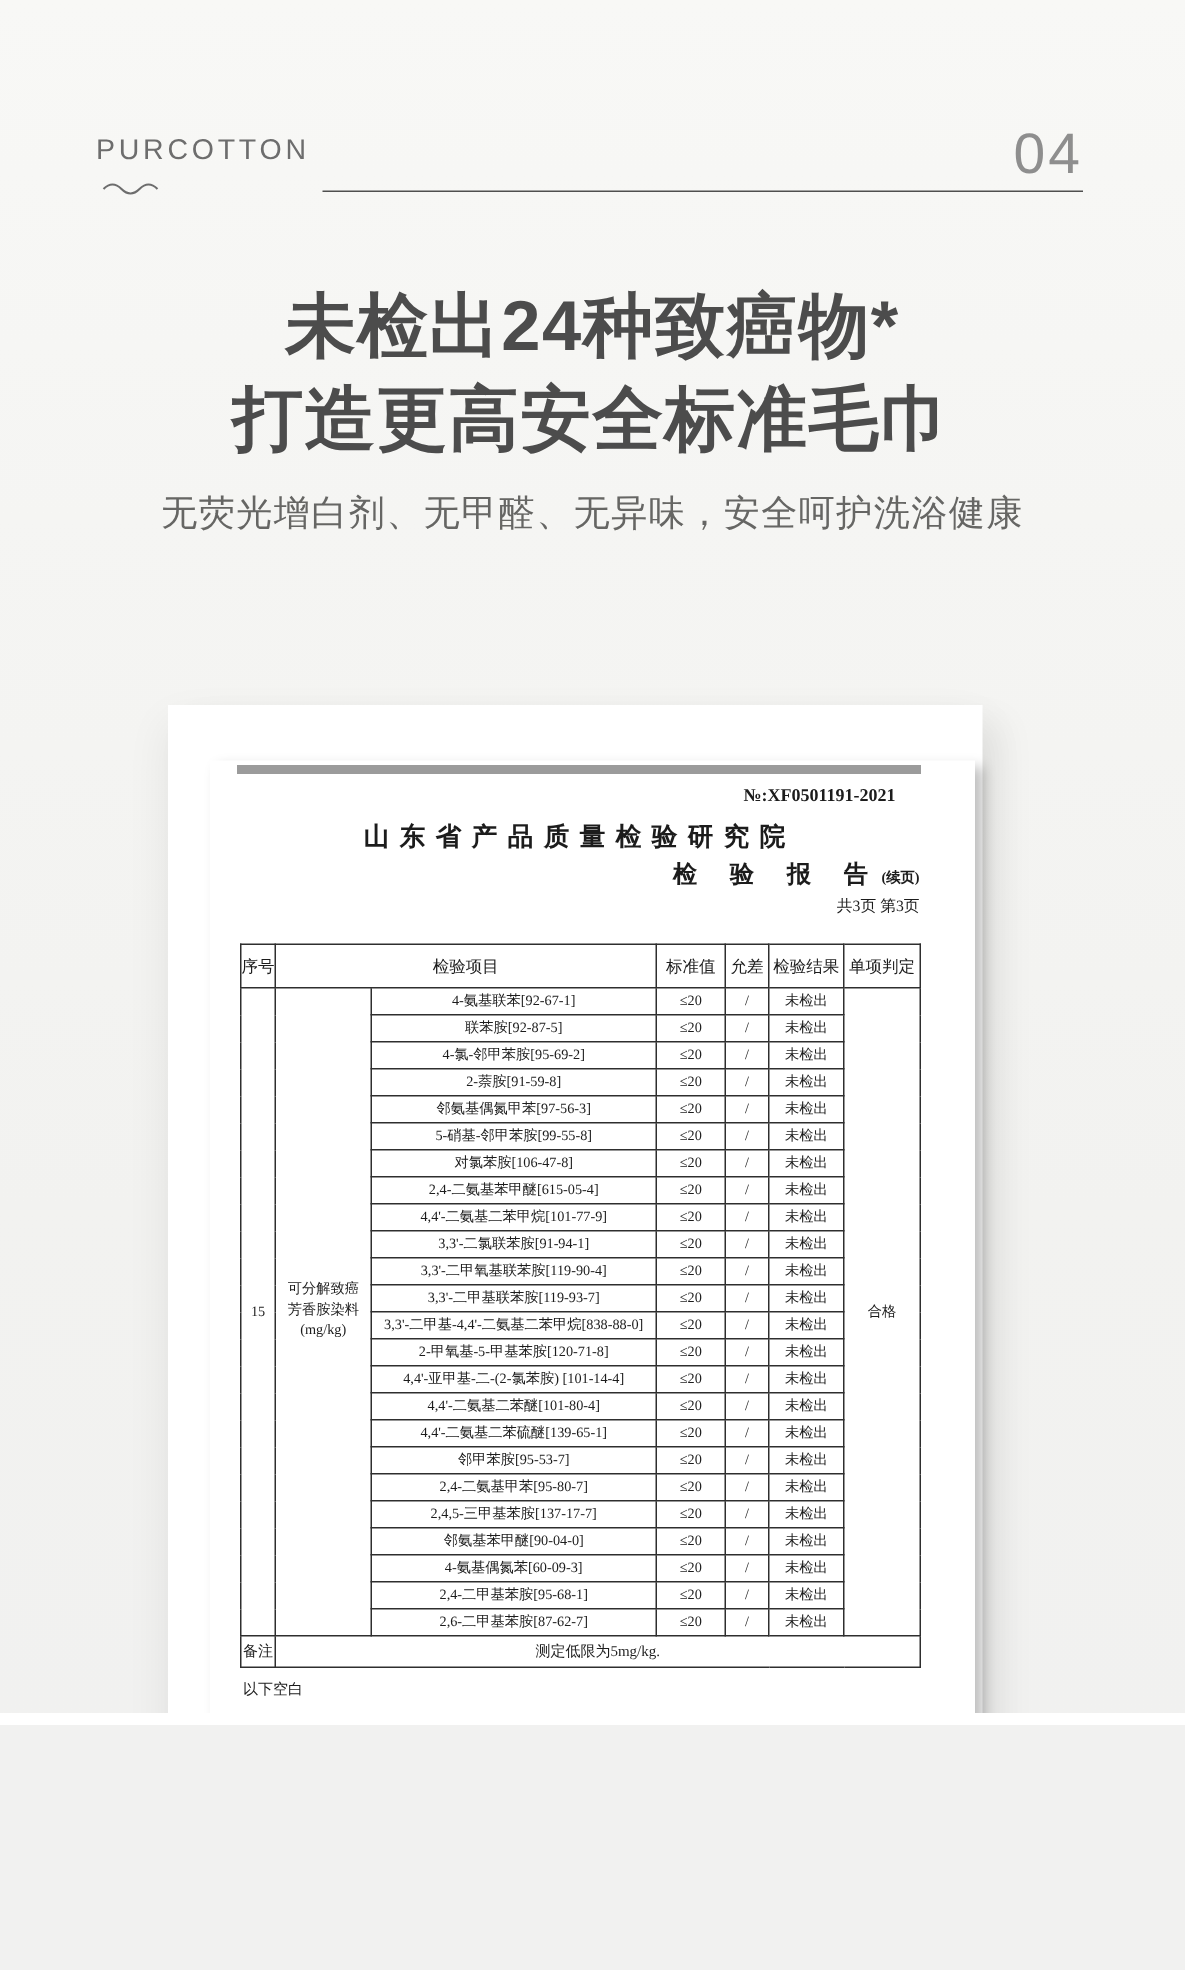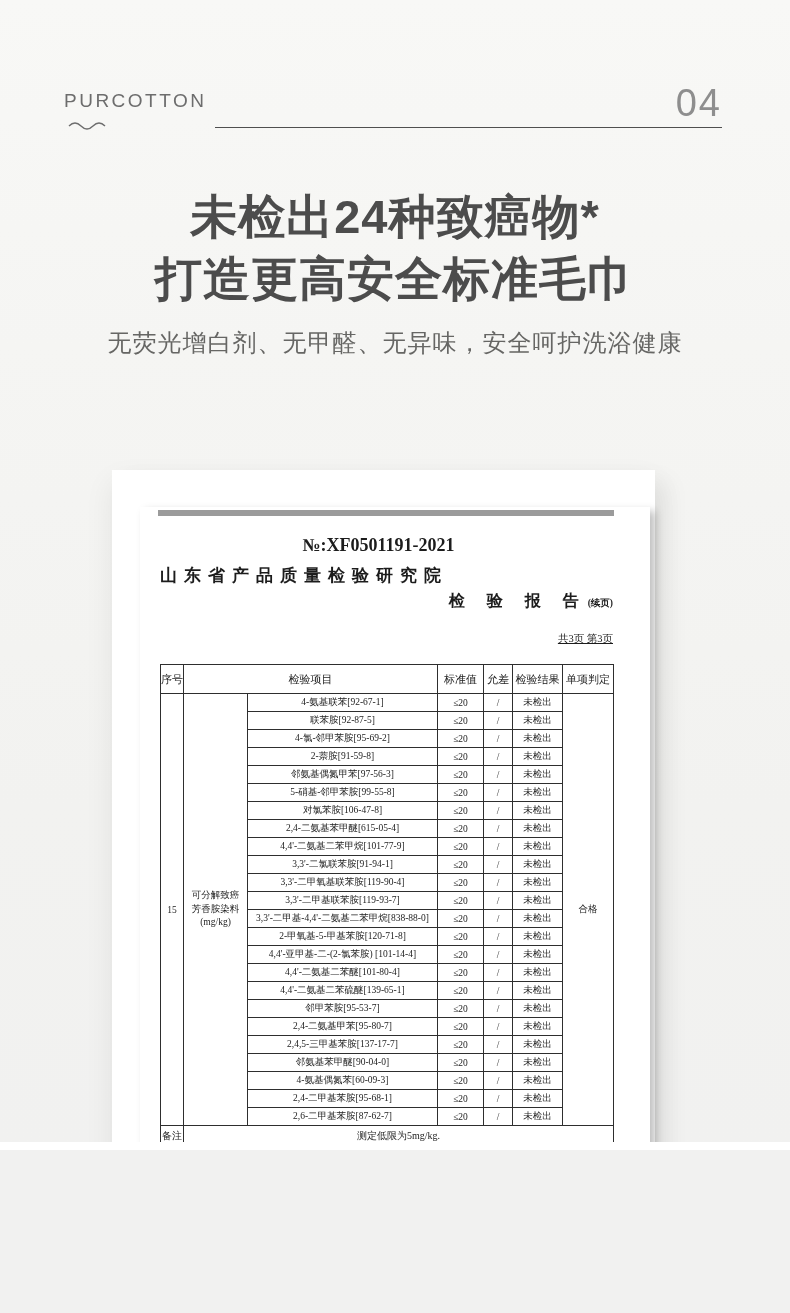--- a/index.html
+++ b/index.html
@@ -29,25 +29,25 @@
     position:absolute; left:112px; top:470px; width:543px; height:727px; background:#ffffff;
     box-shadow:0 12px 28px rgba(0,0,0,0.07), 14px 10px 22px rgba(0,0,0,0.05);
   }
   .scan {
     position:absolute; left:28px; top:37px; width:510px; height:653px; background:#ffffff;
     box-shadow:5px 4px 8px rgba(0,0,0,0.25);
     font-family:"Liberation Serif","DejaVu Serif",serif; color:#1c1c1c;
   }
   .scan-topbar { position:absolute; left:18px; top:3px; width:456px; height:6px; background:#9b9b9b; }
   .doc { position:absolute; left:20px; top:16px; width:453px; }
-  .report-no { text-align:center; padding-right:16px; font-weight:bold; font-size:18px; margin-top:12px; }
-  .institute { text-align:left; font-size:17px; font-weight:bold; letter-spacing:7px; margin-top:8px; white-space:nowrap; }
+  .report-no { text-align:right; padding-right:16px; font-weight:bold; font-size:12px; margin-top:0; }
+  .institute { text-align:center; font-size:17px; font-weight:bold; letter-spacing:7px; margin-top:8px; white-space:nowrap; }
   .report-title { text-align:right; font-size:16px; font-weight:bold; letter-spacing:9px; margin-top:4px; }
   .title-note { font-size:9.5px; letter-spacing:0; font-weight:bold; }
-  .pagination { text-align:right; font-size:10.5px; margin-top:20px;text-decoration:underline; }
+  .pagination { text-align:right; font-size:10.5px; margin-top:3px; }
 
   table.report { border-collapse:collapse; table-layout:fixed; width:453px; margin-top:18px; }
   table.report th, table.report td { border:1px solid #2e2e2e; padding:0; vertical-align:middle; }
   table.report thead th { height:28px; font-size:11px; font-weight:normal; text-align:center; }
   table.report td { height:17px; font-size:9.5px; text-align:center; }
   td.item-cell { text-align:left; padding-left:3px; }
   td.seq-cell { font-size:10px; }
   td.group-cell { font-size:9.5px; line-height:1.45; white-space:pre-line; text-align:center; }
   td.verdict-cell { font-size:10px; }
   tr.remark-row td { height:20px; font-size:10px; }
@@ -260,19 +260,20 @@
               </tr>
             </tbody>
           <tbody>
             <tr class="remark-row">
               <td>备注</td>
               <td colspan="6" class="remark-text">测定低限为5mg/kg.</td>
             </tr>
           </tbody>
         </table>
 
+        <div class="below-blank">以下空白</div>
       </div>
     </div>
   </div>
 
   <div class="footer-note">*数据出自第三方检测报告</div>
   <div class="bottom-strip"></div>
 </div>
 
 </body></html>

